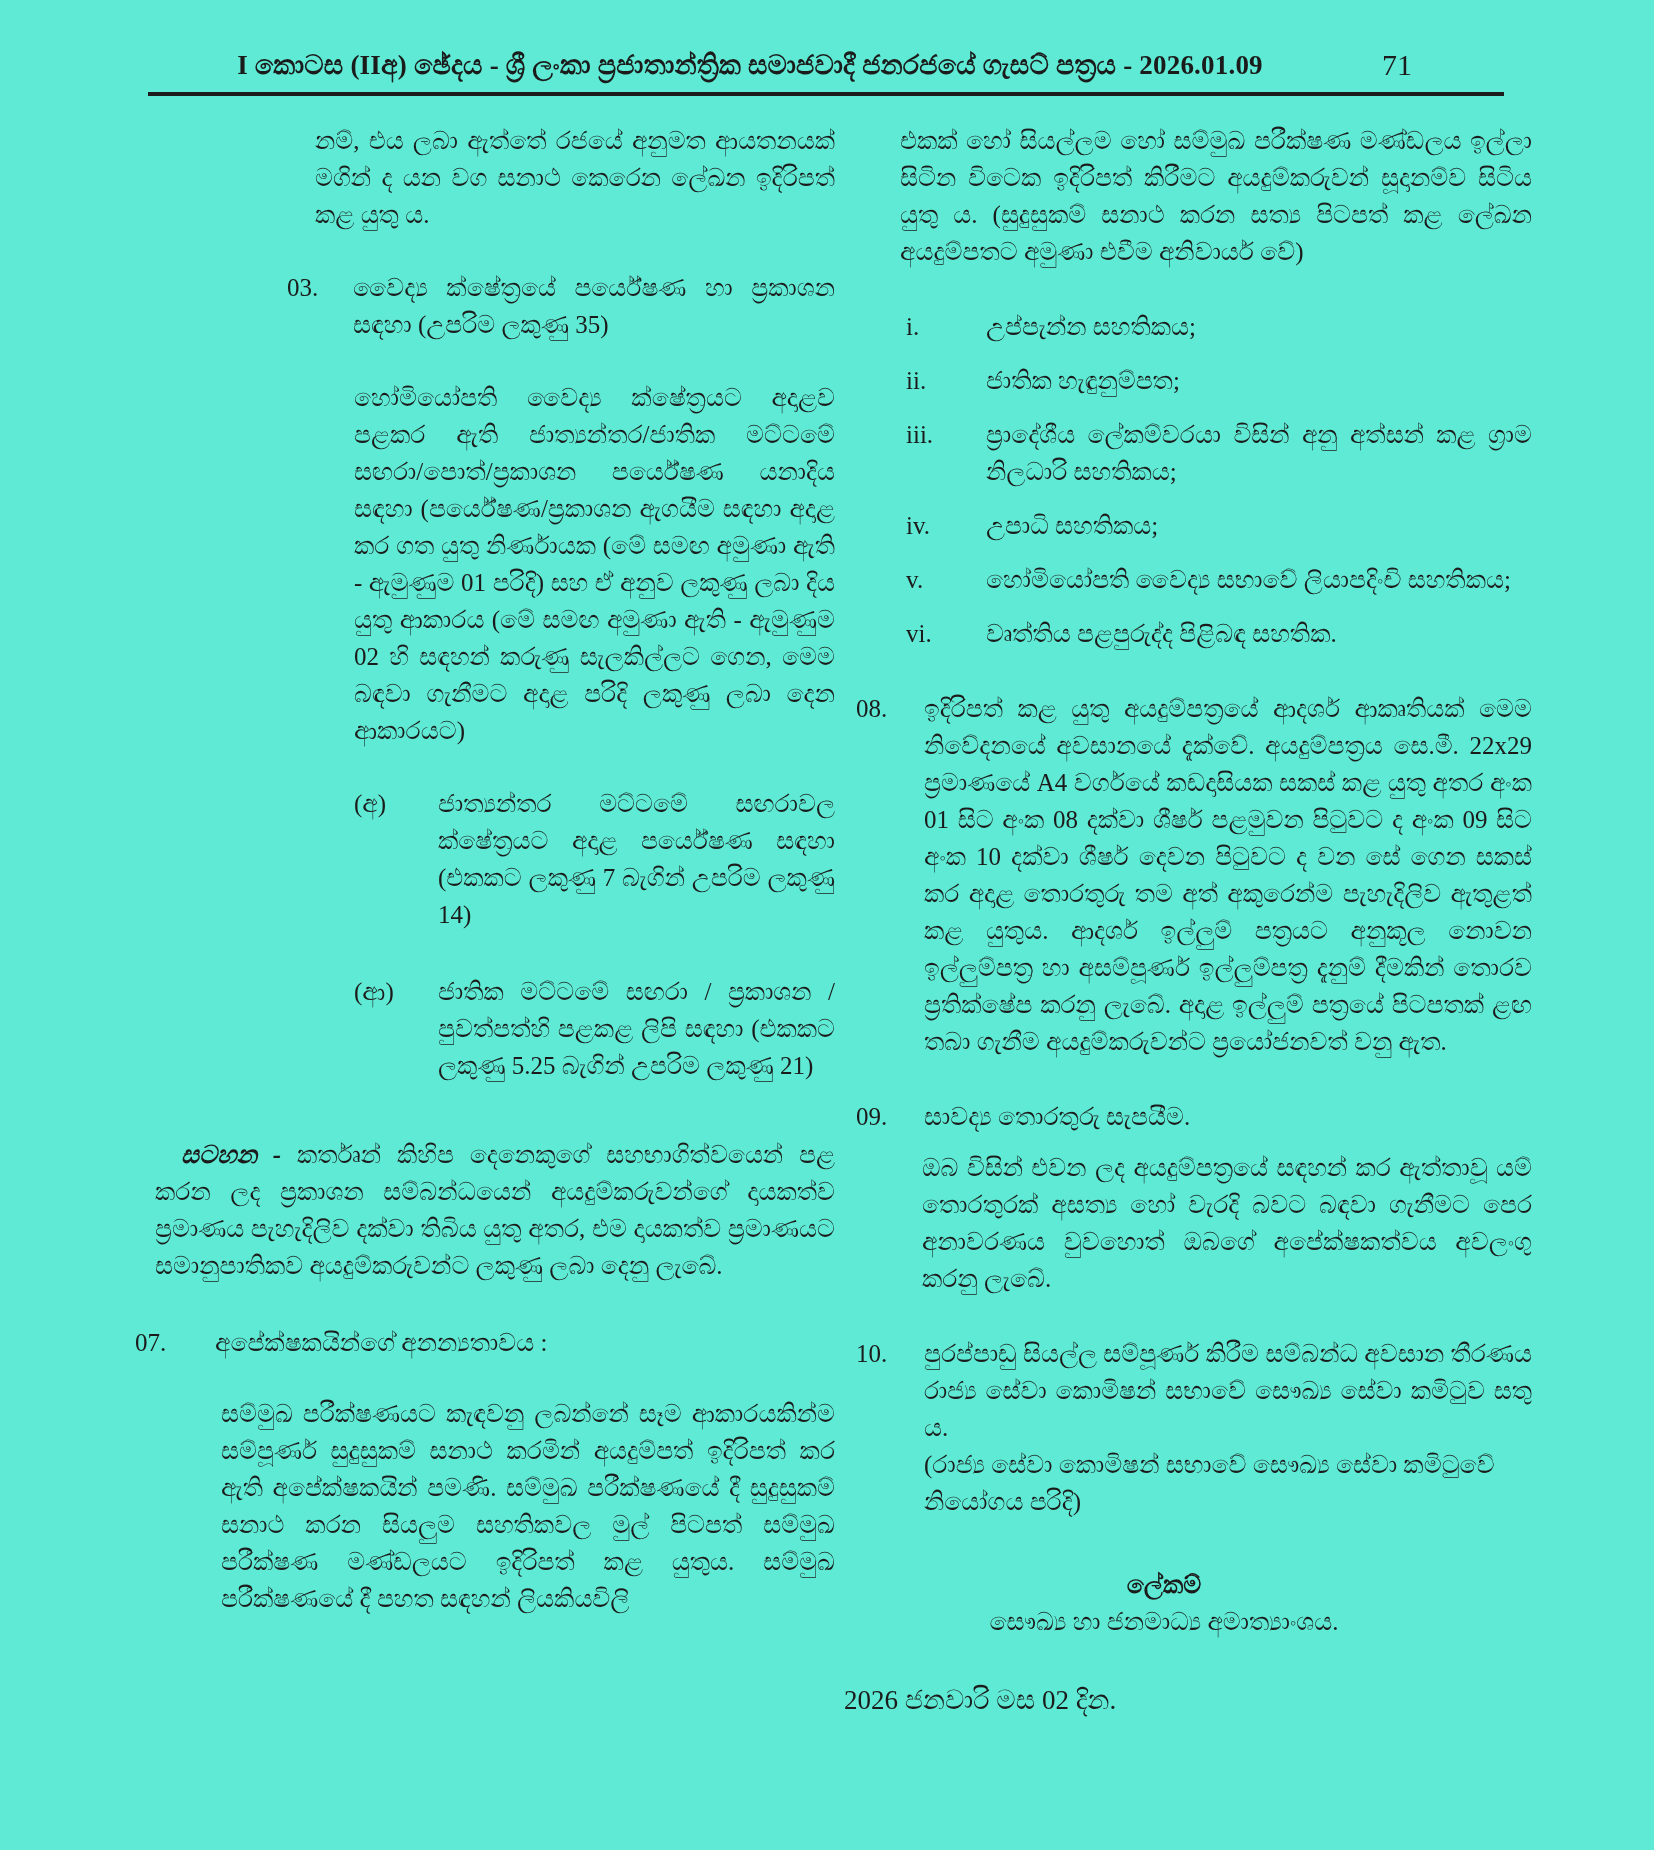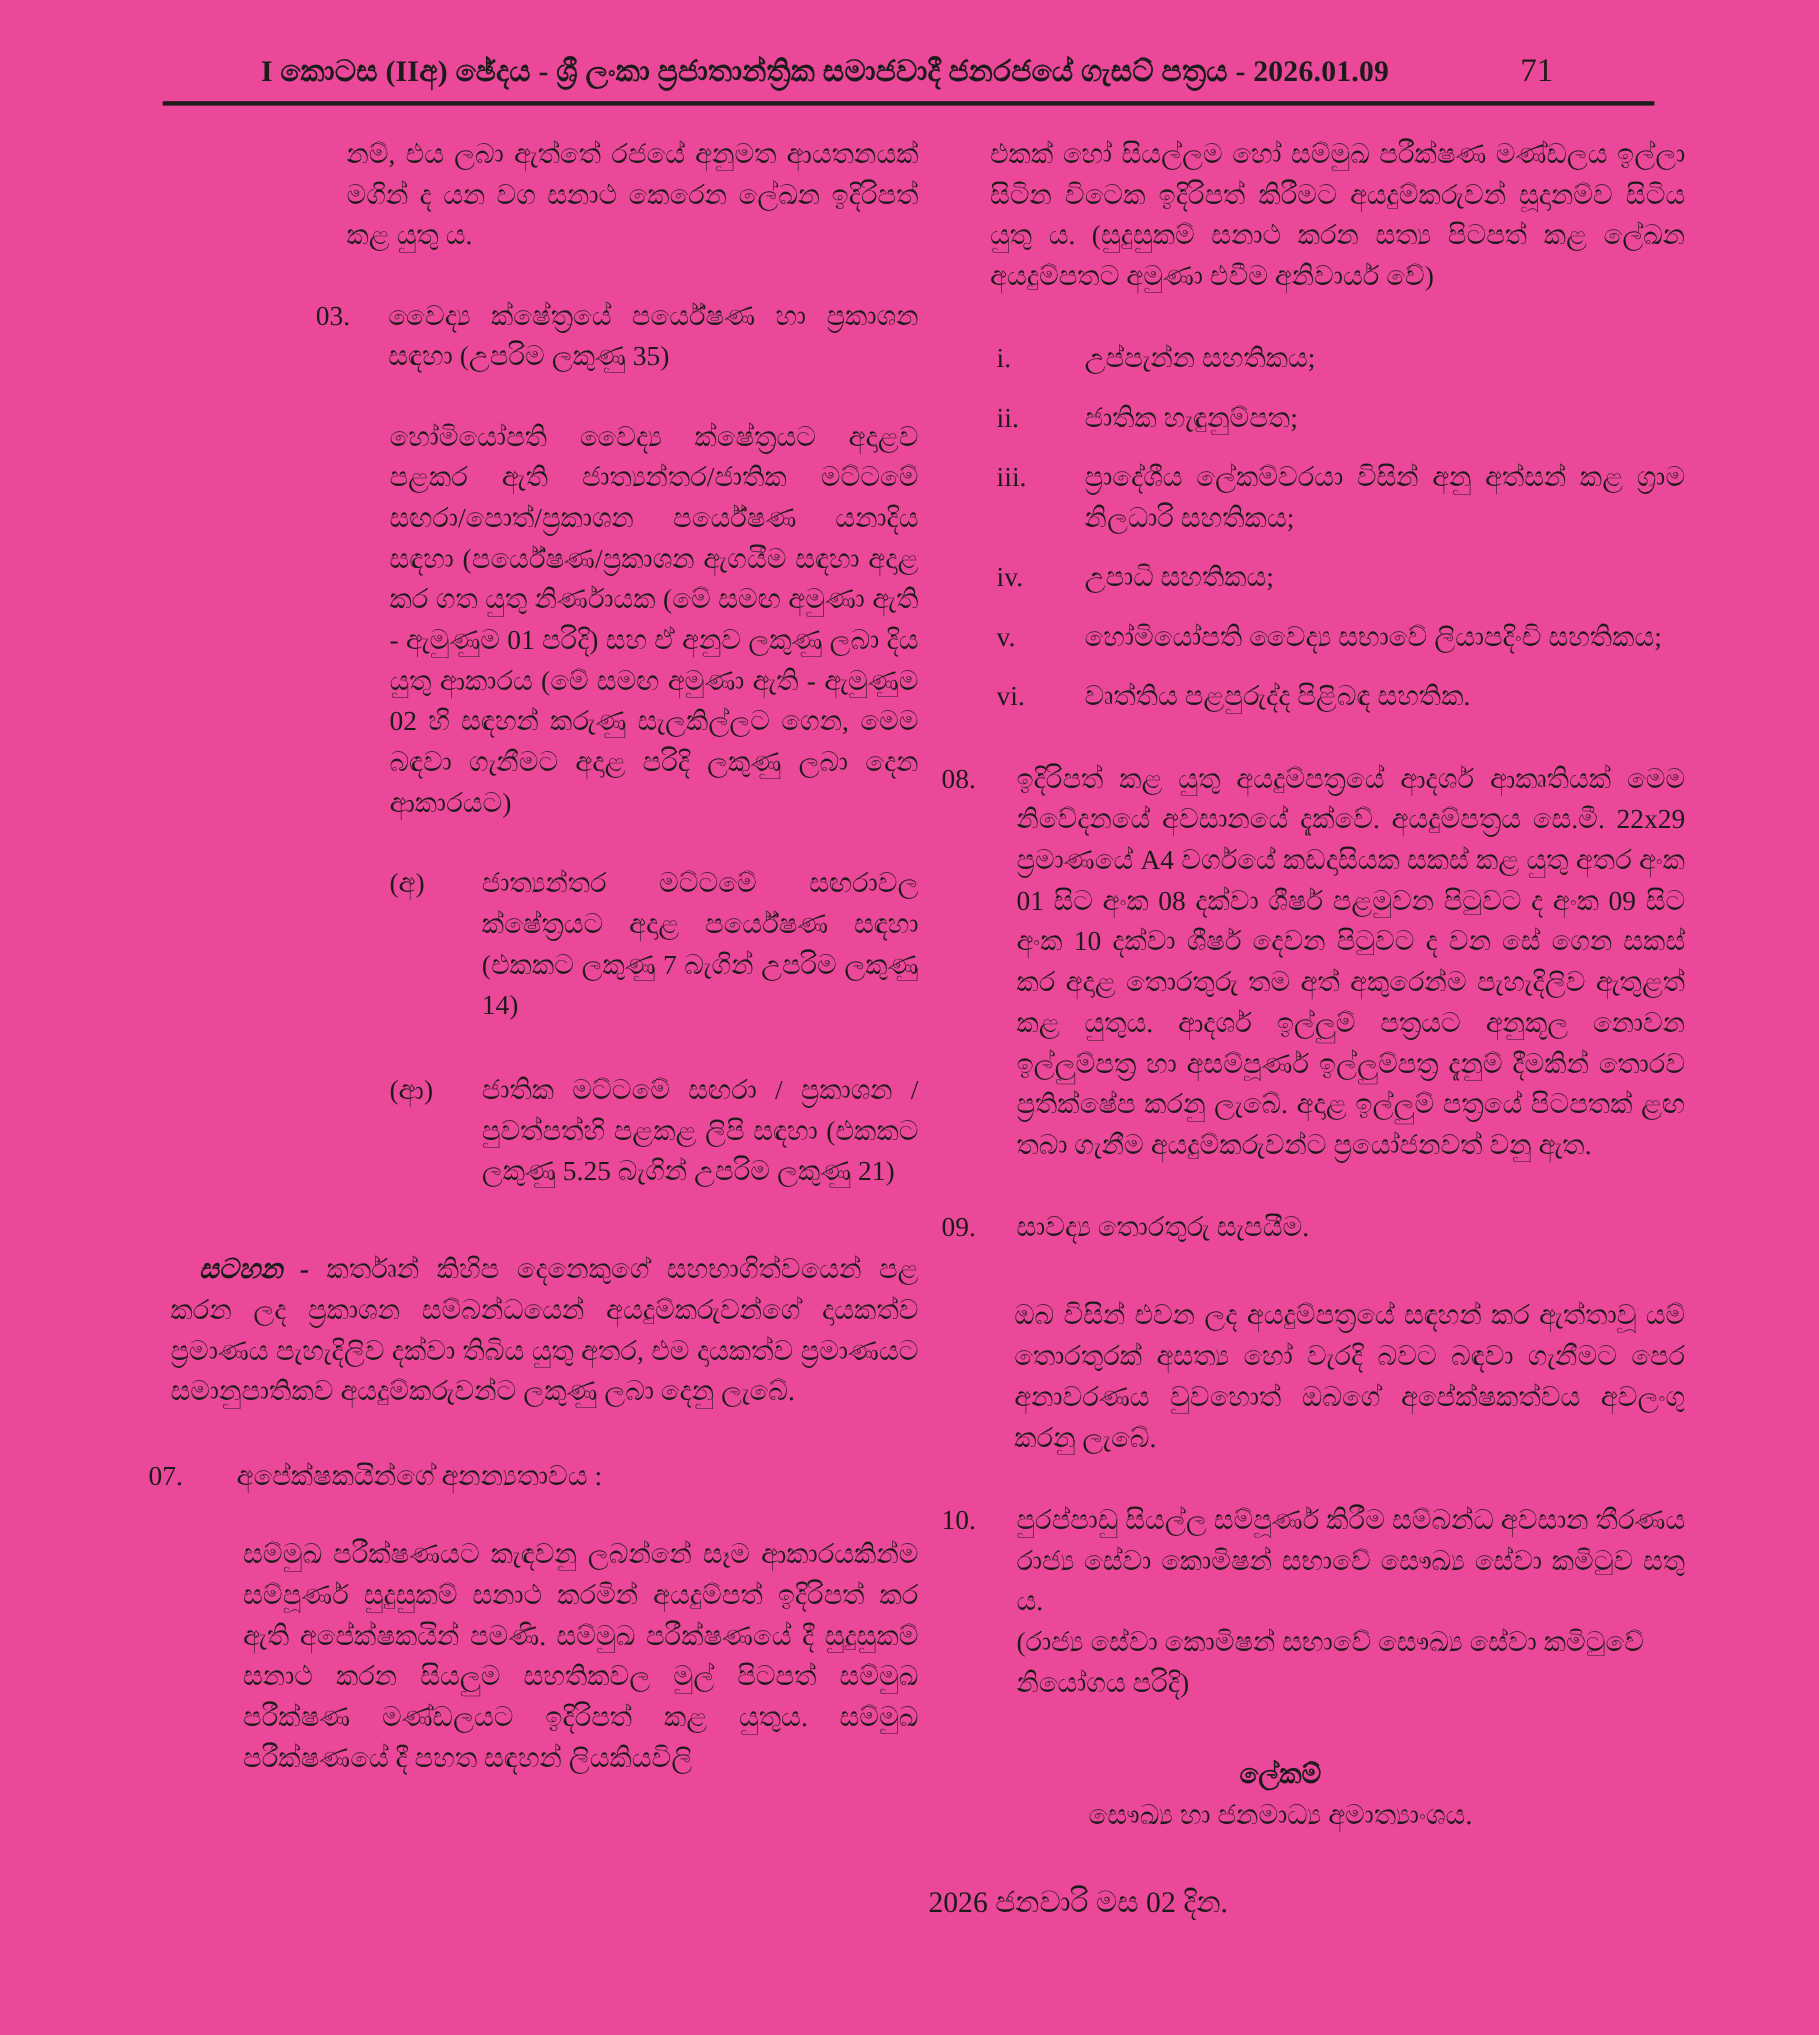--- a/index.html
+++ b/index.html
@@ -1,20 +1,20 @@
 <!DOCTYPE html>
 <html><head>
 <meta charset="utf-8">
 <style>
   html,body { margin:0; padding:0; background:#e8e8e8; }
   .page {
     position:relative;
     width:1654px; height:1850px;
     margin:0 auto;
-    background:#ec4899;
+    background:#5eead4;
     font-family:"Liberation Serif", serif;
     color:#1b1b1b;
     overflow:hidden;
   }
   .hdr {
     position:absolute; top:50px; left:0; width:1500px;
     text-align:center;
     font-weight:bold;
     font-size:27px;
     letter-spacing:0.2px;
@@ -55,21 +55,21 @@
 
   
   .rc-intro { margin-left:44px; margin-bottom:38px; }
   .doc-list { margin-bottom:38px; }
   .doc-row  { position:relative; margin-bottom:17px; }
   .doc-row .rn  { position:absolute; left:50px; top:0; }
   .doc-row .txt { margin-left:130px; }
   .rc-item  { position:relative; margin-bottom:38px; }
   .rc-item .num { position:absolute; left:0; top:0;text-align:center; }
   .rc-item .txt { margin-left:68px; }
-  .item-09 { margin-bottom:43px; }
+  .item-09 { margin-bottom:14px; }
   .rc-detail { margin-left:66px; margin-bottom:38px; }
   .item-10 { margin-bottom:0; }
   .rc-note { margin-left:68px; margin-bottom:46px; }
   .signature { text-align:center; margin-right:60px; margin-bottom:42px; }
   .signature .sig-title { font-weight:bold; }
   .date-line { margin-left:-12px; font-size:27px; }
 </style>
 </head>
 <body>
 

